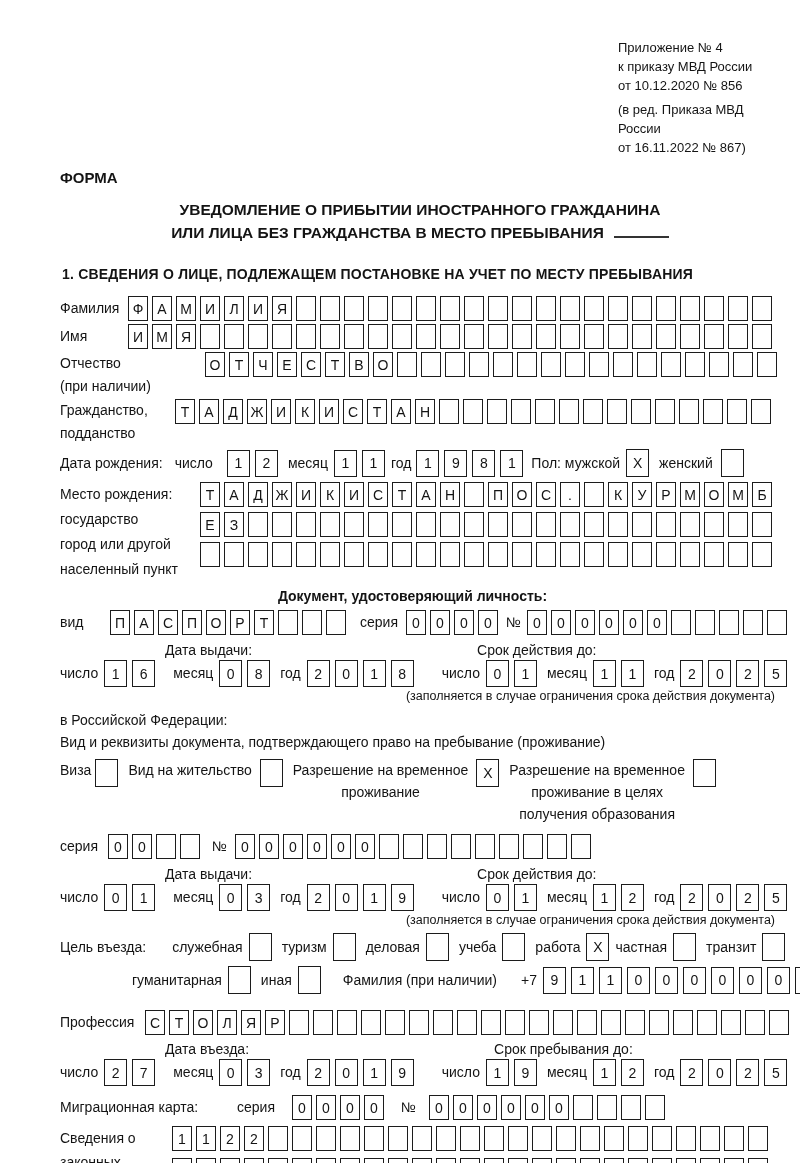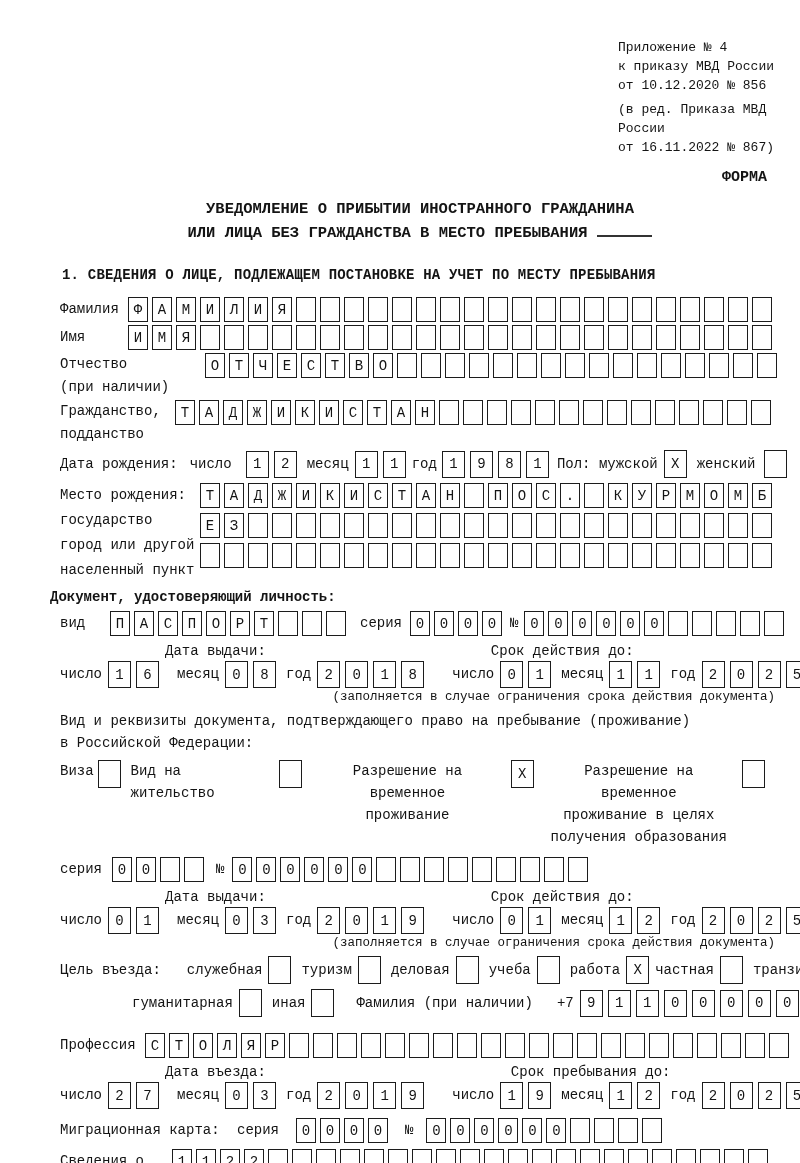--- a/index.html
+++ b/index.html
@@ -1,24 +1,24 @@
 <!DOCTYPE html>
 <html><head>
 <meta charset="utf-8">
 <style>
   html,body{margin:0;padding:0;background:#fff;}
   .page{
     width:800px;height:1163px;box-sizing:border-box;position:relative;
     background:#fff;color:#141414;overflow:hidden;
-    font-family:Liberation Mono, monospace;
+    font-family:Liberation Sans, sans-serif;
     padding:38px 25px 0 60px;
   }
   .annex{margin-left:558px;font-size:13px;line-height:19px;}
   .annex .edition{margin-top:5px;}
-  .forma{margin-top:12px;text-align:right;font-weight:bold;font-size:15px;padding-right:8px;}
+  .forma{margin-top:12px;text-align:left;font-weight:bold;font-size:15px;padding-right:8px;}
   .title{margin-top:12px;margin-left:-35px;width:790px;text-align:center;font-weight:bold;font-size:15.5px;line-height:23px;}
   .blank-line{display:inline-block;width:55px;border-bottom:2px solid #333;height:14px;margin-left:10px;vertical-align:baseline;}
   .section-heading{margin-top:22px;margin-left:2px;font-weight:bold;font-size:14px;letter-spacing:0.2px;}
   .form{margin-top:14px;}
   .frow{display:flex;align-items:flex-start;margin-bottom:3px;}
   .flabel{font-size:14px;line-height:25px;flex-shrink:0;}
   .flabel-block{flex-shrink:0;font-size:14px;line-height:23px;}
   .boxes{display:flex;gap:4px;flex-wrap:nowrap;}
   .cbox{width:20px;height:25px;border:1.8px solid #1c1c1c;box-sizing:border-box;background:#fff;
         display:flex;align-items:center;justify-content:center;font-size:14px;line-height:1;}
@@ -26,21 +26,21 @@
   .date .cbox{width:23px;height:27px;}
   .check .cbox{width:23px;height:28px;}
   .inline-lbl{font-size:14px;line-height:27px;flex-shrink:0;}
   .dgroup{display:flex;align-items:center;}
   .dgroup .inline-lbl{margin-right:6px;}
   .dgroup .boxes{margin-right:10px;}
   .dates-row{display:flex;align-items:center;margin-bottom:2px;}
   .dates-row .right-group{margin-left:18px;}
   .dhead-row{display:flex;font-size:14px;margin-top:6px;margin-bottom:2px;}
   .small-note{font-size:12.5px;text-align:right;margin-bottom:6px;}
-  .doc-heading{text-align:left;font-weight:bold;font-size:14px;margin:6px 0 5px -10px;}
+  .doc-heading{text-align:center;font-weight:bold;font-size:14px;margin:6px 0 5px -10px;}
   .intro{font-size:14px;line-height:22px;margin-top:6px;}
   .permit-row{display:flex;align-items:flex-start;margin-top:6px;margin-bottom:8px;font-size:14px;}
   .permit-row .plabel{line-height:22px;}
   .permit-row .centered{text-align:center;}
   .permit-row .boxes{margin:0 10px 0 8px;}
   .purpose-row{display:flex;align-items:center;font-size:14px;margin-bottom:5px;}
   .purpose-row .inline-lbl{margin-right:6px;}
   .purpose-row .boxes{margin-right:10px;}
   .stack{display:flex;flex-direction:column;gap:5px;}
 </style>
@@ -404,22 +404,22 @@
             <div class="cbox">0</div>
             <div class="cbox">2</div>
             <div class="cbox">5</div>
           </div>
       </div>
     </div>
 
     <div class="small-note">(заполняется в случае ограничения срока действия документа)</div>
 
     <div class="intro">
+      <div>в Российской Федерации:</div>
       <div>Вид и реквизиты документа, подтверждающего право на пребывание (проживание)</div>
-      <div>в Российской Федерации:</div>
     </div>
 
     <div class="permit-row">
       <span class="plabel">Виза</span>
       <div class="boxes check" style="margin-left:4px">
           <div class="cbox"></div>
         </div>
       <span class="plabel">Вид на жительство</span>
       <div class="boxes check">
           <div class="cbox"></div>

